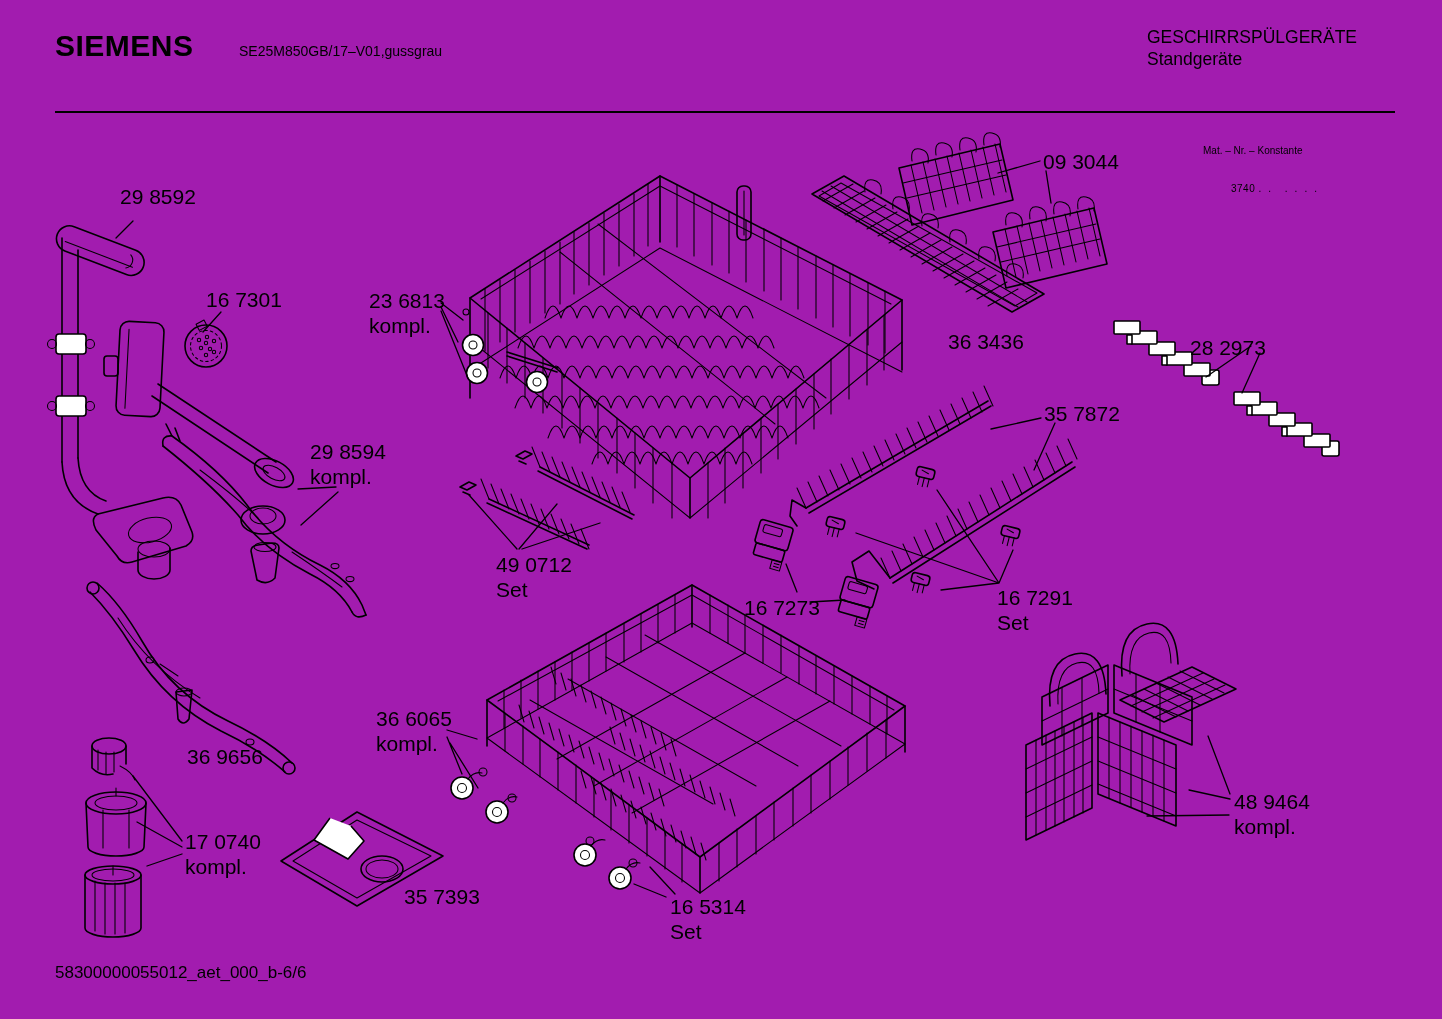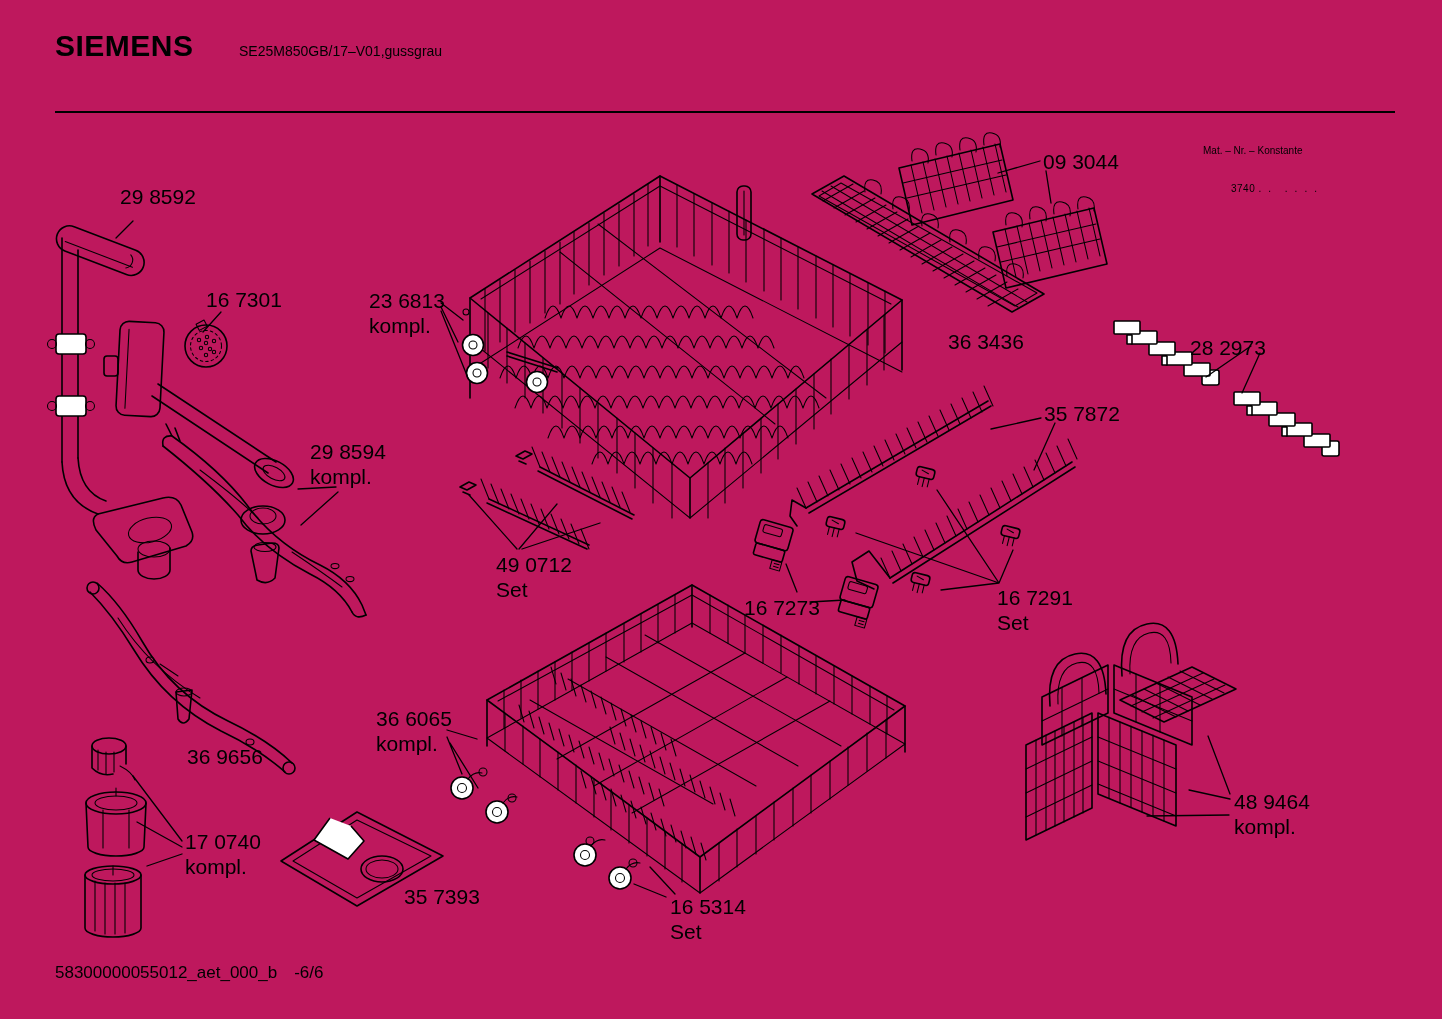--- a/index.html
+++ b/index.html
@@ -1,41 +1,45 @@
 <!DOCTYPE html>
 <html><head>
 <meta charset="utf-8">
 <style>
   html,body{margin:0;padding:0;background:#fff}
   body{width:1442px;height:1019px;position:relative;font-family:"Liberation Sans",sans-serif;color:#000}
-  .page{position:absolute;inset:0;overflow:hidden;background:#be185d}
+  .page{position:absolute;inset:0;overflow:hidden;background:#a21caf}
   svg.art{position:absolute;left:0;top:0}
   svg.art *{vector-effect:none}
   .stroke{fill:none;stroke:#000;stroke-width:1.6;stroke-linecap:round;stroke-linejoin:round}
   .thin{fill:none;stroke:#000;stroke-width:1.05;stroke-linecap:round;stroke-linejoin:round}
   .wfill{fill:#fff;stroke:#000;stroke-width:1.6;stroke-linejoin:round}
   .leader{fill:none;stroke:#000;stroke-width:1.3;stroke-linecap:round}
   .brand{position:absolute;left:55px;top:29px;font-size:30px;font-weight:bold;letter-spacing:.5px}
   .model{position:absolute;left:239px;top:43px;font-size:14px}
   .hdr-right{position:absolute;left:1147px;top:27px;font-size:17.5px;line-height:1.25}
   .rule{position:absolute;left:55px;top:111px;width:1340px;height:2.4px;background:#000}
   .matnr{position:absolute;left:1203px;top:120px;font-size:10px;line-height:1.25;white-space:pre}
   .matnr .l2{padding-left:28px;letter-spacing:.5px}
   .plabel{position:absolute;font-size:21px;line-height:1.2;white-space:nowrap}
   .plabel span{display:block}
   .footer{position:absolute;left:55px;top:963px;font-size:17px}
-  .footer .sheet{margin-left:17px}
+  .footer .sheet{margin-left:0}
 </style>
 </head>
 <body>
 
 <div class="page">
 
   <div class="brand">SIEMENS</div>
   <div class="model">SE25M850GB/17–V01,gussgrau</div>
+  <div class="hdr-right">
+    <div>GESCHIRRSPÜLGERÄTE</div>
+    <div>Standgeräte</div>
+  </div>
   <div class="rule"></div>
   <div class="matnr">
     <div class="l1">Mat. – Nr. – Konstante</div>
     <div class="l2">3740 .  .    .  .  .  .</div>
   </div>
 
   <svg class="art" width="1442" height="1019" viewBox="0 0 1442 1019" aria-hidden="true">
 
     <g>
       <g transform="translate(62,222) rotate(21)">

